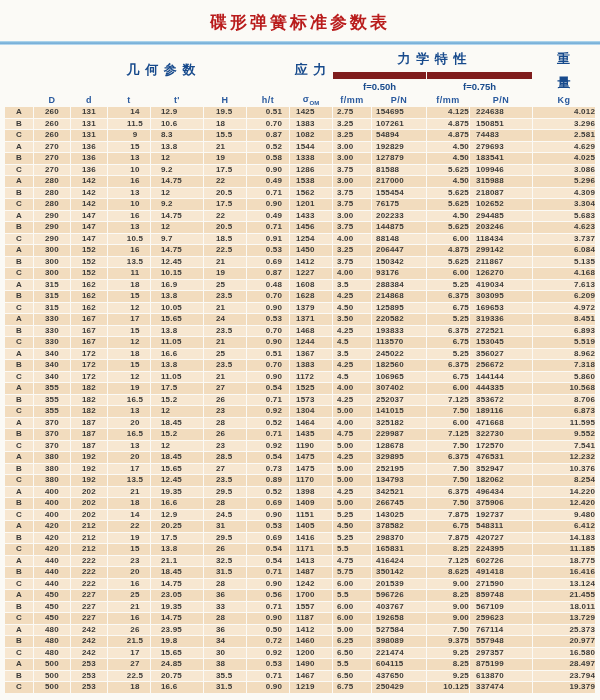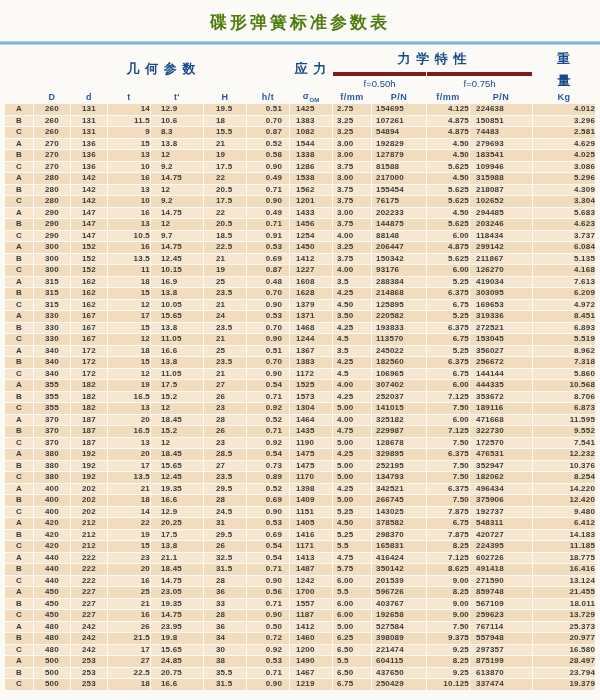--- a/index.html
+++ b/index.html
@@ -4,51 +4,51 @@
 <style>
   html,body { margin:0; padding:0; }
   .page {
     position:relative; width:600px; height:700px; overflow:hidden;
     background:#fbfaf6;
     font-family:"Liberation Sans","DejaVu Sans",sans-serif;
   }
   .title {
     padding-top:11px; text-align:center;
     font-family:"DejaVu Serif","Liberation Serif",serif;
-    font-size:17px; font-weight:700; letter-spacing:3px; color:#4d7c0f;
+    font-size:17px; font-weight:700; letter-spacing:3px; color:#b91c1c;
   }
   .subtitle {
     margin-top:3px; text-align:center;
     font-size:8.5px; color:#8d8d89; letter-spacing:0.6px; word-spacing:8px;
   }
   .divider {
     height:4px; margin-top:7px;
     background:linear-gradient(180deg,#bcdff2 0%,#69a6d3 55%,#d2e9f6 100%);
   }
   table {
     border-collapse:separate; border-spacing:1px; table-layout:fixed;
     margin:1px auto 0; width:592px;
   }
   thead td { color:#174a8c; text-align:center; vertical-align:middle; padding:0; }
   .hr1 td { height:24px; }
   .h-group { font-size:13px; font-weight:700; letter-spacing:1px; white-space:nowrap; }
   .hr2 td { height:14px; }
-  .h-sub { font-size:9.5px; font-weight:400; border-top:4px solid #7f1d1d; }
+  .h-sub { font-size:9.5px; font-weight:700; border-top:7px solid #7f1d1d; }
   .h-weight2 { font-size:13px; font-weight:700; }
   .hr3 td { height:12px; font-size:9px; font-weight:700; letter-spacing:0.5px; color:#2a5a9e; }
   .hr3 sub { font-size:6px; letter-spacing:0; }
   tbody td {
     height:10.4px; line-height:10.5px; padding:0;
     font-size:8px; font-weight:700; letter-spacing:0.2px;
     color:#3c3b39; background:#f2dcbe; white-space:nowrap; overflow:hidden;
   }
   tr.alt td { background:#f7e7d1; }
   .c0 { text-align:center; }
   .c1,.c2 { text-align:center; }
-  .c3 { text-align:right; padding-left:12px; }
+  .c3 { text-align:center; padding-left:12px; }
   .c4 { text-align:left; padding-left:10px;margin-top:25px; }
   .c5 { text-align:left; padding-left:12px; }
   .c6 { text-align:center; padding-left:12px; }
   .c7 { text-align:left; padding-left:6px; }
   .c8 { text-align:left; padding-left:4px; }
   .c9 { text-align:left; padding-left:4px; }
   .c10 { text-align:right; padding-left:4px; }
   .c11 { text-align:left; padding-left:6px; }
   .c12 { text-align:right; padding-left:10px; }
 </style>

